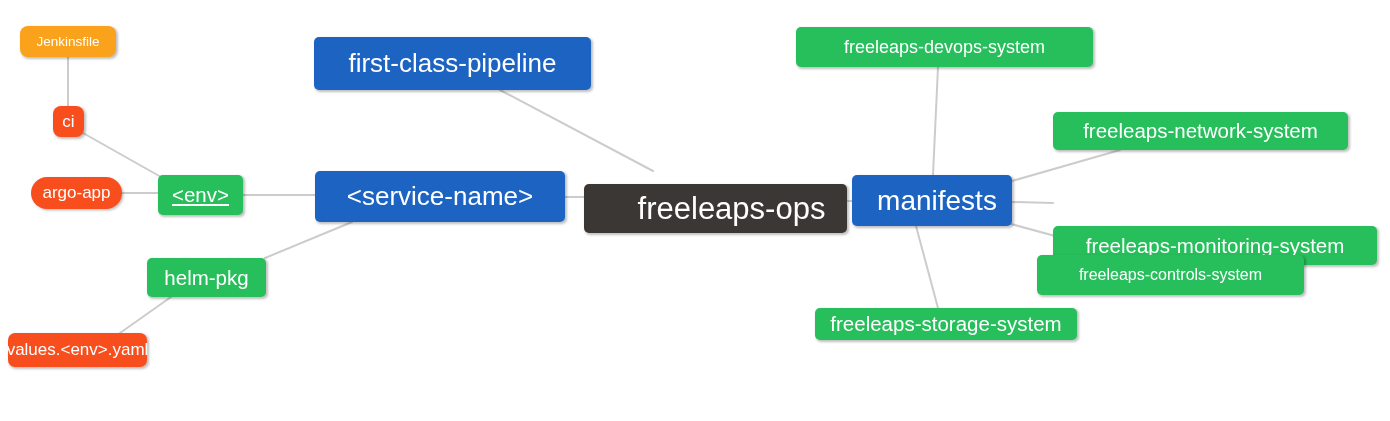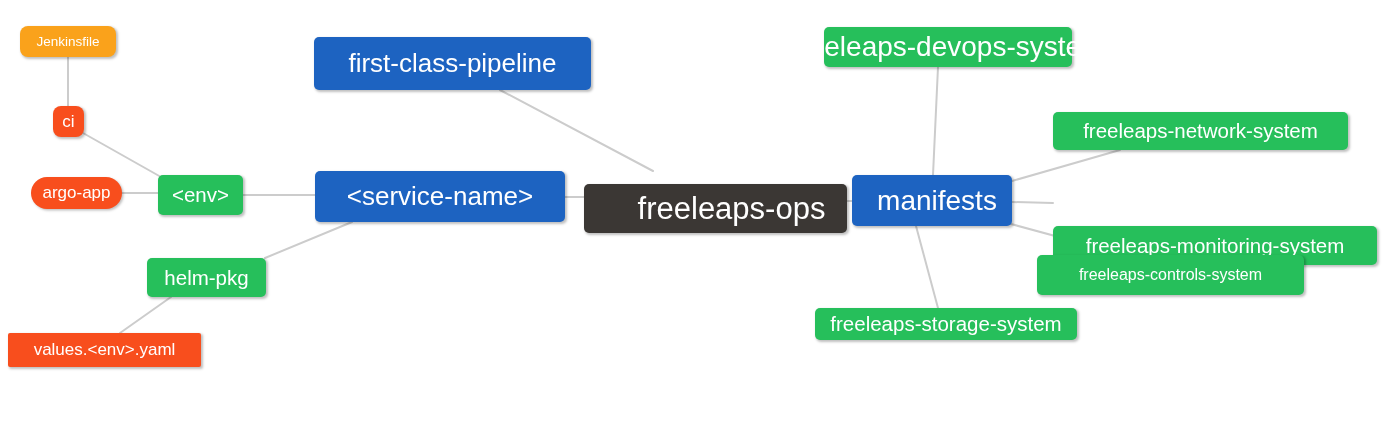--- a/index.html
+++ b/index.html
@@ -44,28 +44,28 @@
   }
   .c-dark   { background: #3b3734; }
   .c-blue   { background: #1d63c1; }
   .c-green  { background: #26bf5b; }
   .c-red    { background: #f84e1d; }
   .c-orange { background: #faa21b; }
 
   #n-jenkinsfile { left: 20px;   top: 26px;  width: 96px;  height: 31px; font-size: 13.5px; border-radius: 8px; }
   #n-ci          { left: 53px;   top: 106px; width: 31px;  height: 31px; font-size: 17px;   border-radius: 8px; }
   #n-argo-app    { left: 31px;   top: 177px; width: 91px;  height: 32px; font-size: 17px;   border-radius: 16px; }
-  #n-env         { left: 158px;  top: 175px; width: 85px;  height: 40px; font-size: 20.5px; }
+  #n-env         { left: 158px;  top: 175px; width: 85px;  height: 40px; font-size: 20.5px; text-decoration: underline; }
   #n-helm-pkg    { left: 147px;  top: 258px; width: 119px; height: 39px; font-size: 20.5px; }
-  #n-values      { left: 8px;    top: 333px; width: 193px; height: 34px; font-size: 17px;   border-radius: 2px; }
+  #n-values      { left: 8px;    top: 333px; width: 139px; height: 34px; font-size: 17px;   border-radius: 7px; }
   #n-pipeline    { left: 314px;  top: 37px;  width: 277px; height: 53px; font-size: 26px; }
   #n-service     { left: 315px;  top: 171px; width: 250px; height: 51px; font-size: 26px; }
   #n-ops         { left: 584px;  top: 184px; width: 263px; height: 49px; font-size: 31px; padding-left: 32px; }
   #n-manifests   { left: 852px;  top: 175px; width: 160px; height: 51px; font-size: 28px; padding-left: 10px; }
-  #n-devops      { left: 796px;  top: 27px;  width: 248px; height: 40px; font-size: 28px; margin-left: 28px; }
+  #n-devops      { left: 796px;  top: 27px;  width: 297px; height: 40px; font-size: 18px; }
   #n-network     { left: 1053px; top: 112px; width: 295px; height: 38px; font-size: 20.5px; }
   #n-monitoring  { left: 1053px; top: 184px; width: 324px; height: 39px; font-size: 20.5px; margin-top: 42px; }
   #n-controls    { left: 1037px; top: 255px; width: 267px; height: 40px; font-size: 16px; }
   #n-storage     { left: 815px;  top: 308px; width: 262px; height: 32px; font-size: 20.5px; }
 </style>
 </head>
 <body>
 
 <div class="canvas">
 

